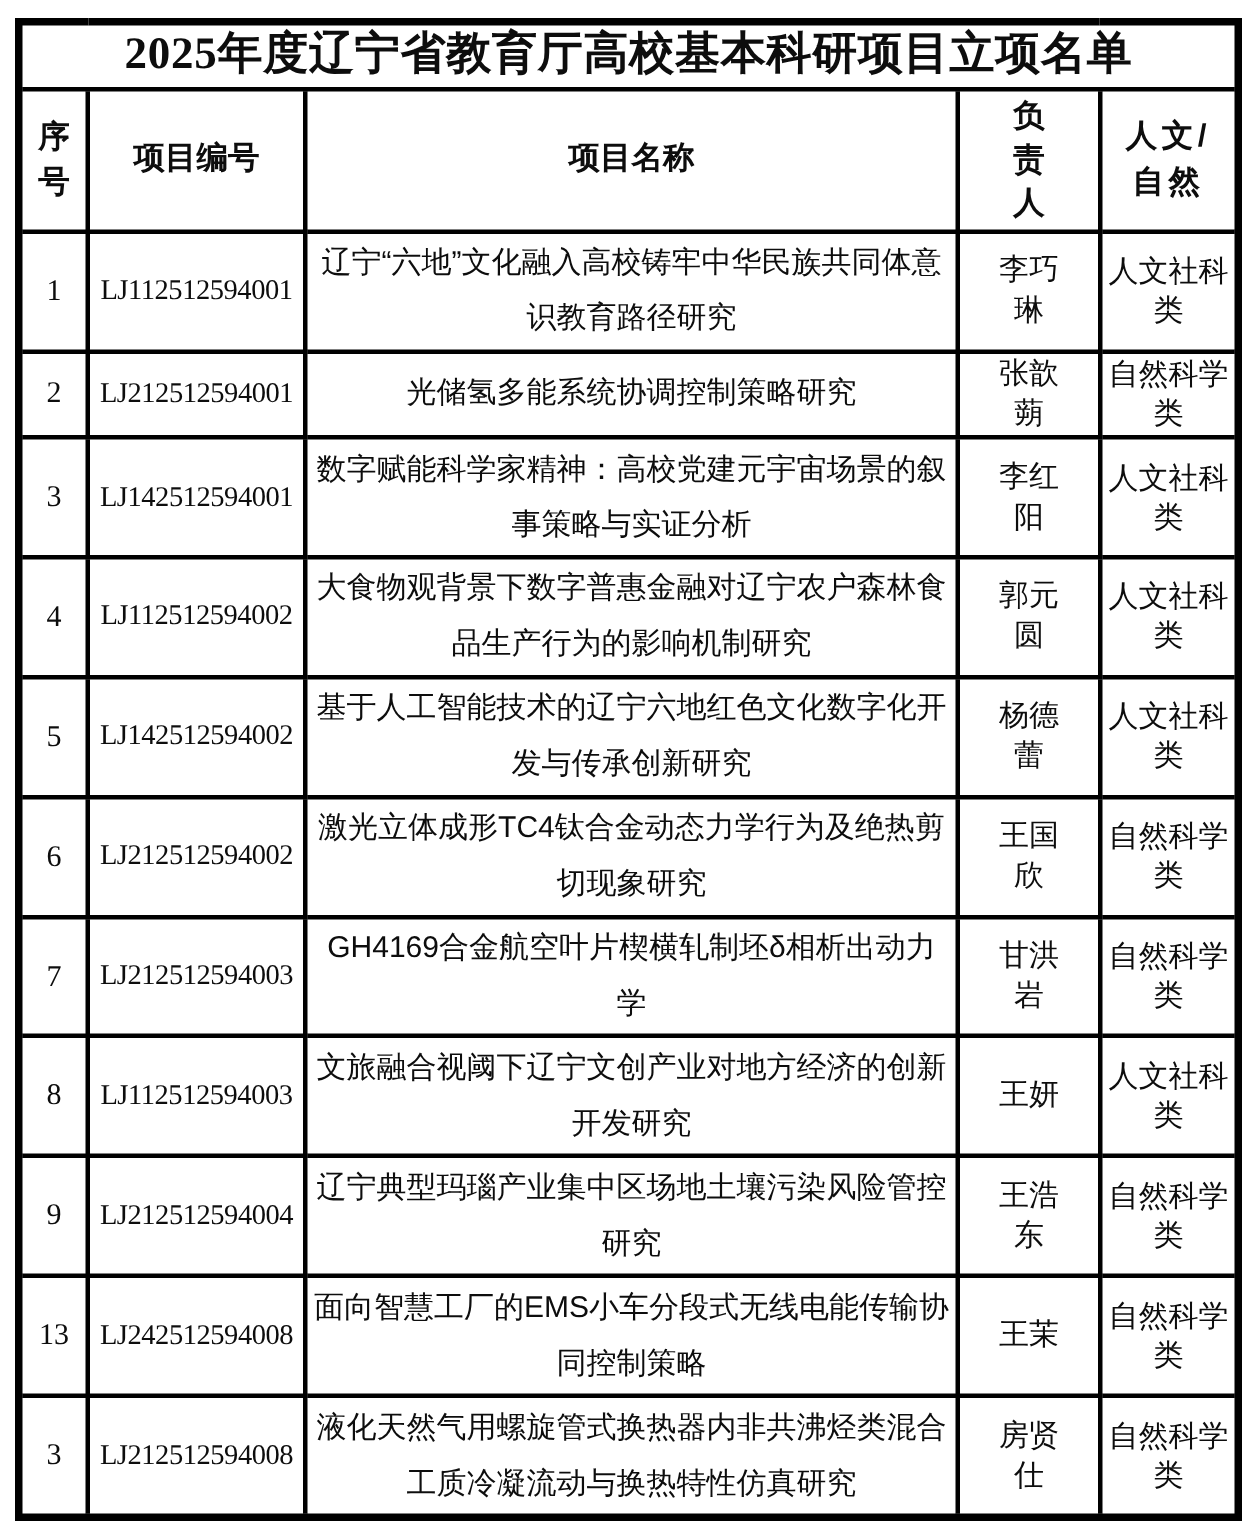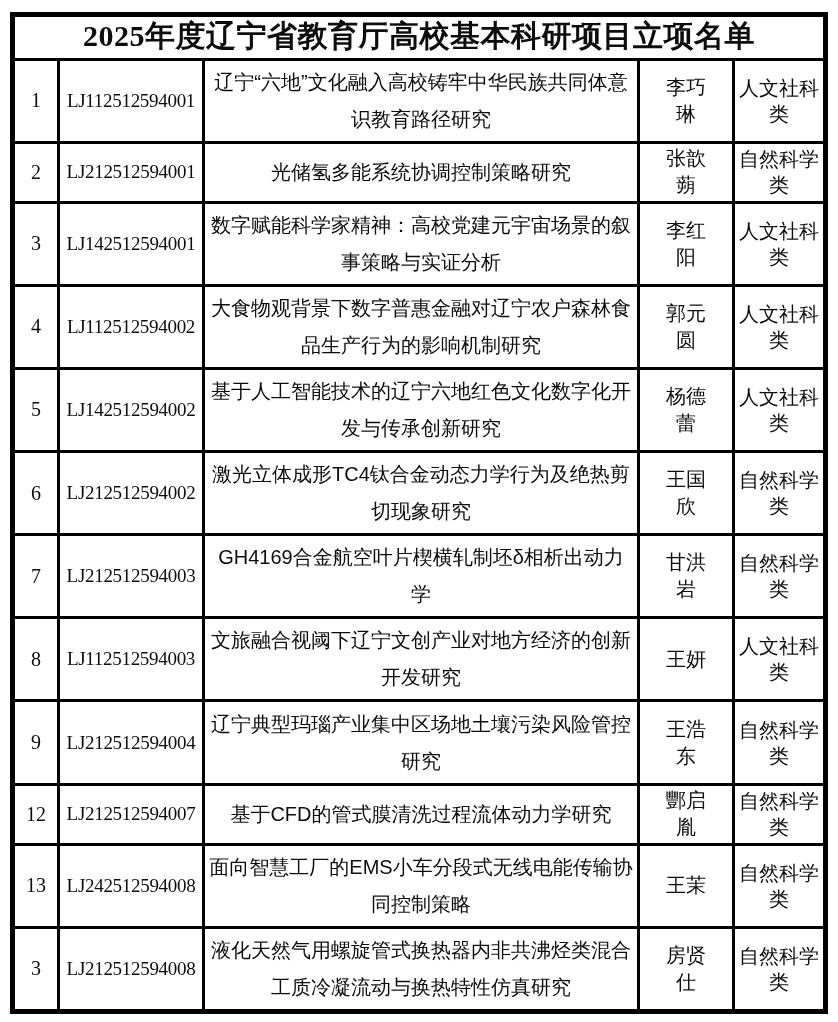--- a/index.html
+++ b/index.html
@@ -115,20 +115,37 @@
       <col class="c-idx">
       <col class="c-code">
       <col class="c-name">
       <col class="c-leader">
       <col class="c-cat">
     </colgroup>
     <thead>
       <tr class="title-row">
         <th colspan="5">2025年度辽宁省教育厅高校基本科研项目立项名单</th>
       </tr>
+      <tr class="header-row">
+        <th>
+          <span class="v-wrap">序号</span>
+        </th>
+        <th>
+          <span>项目编号</span>
+        </th>
+        <th>
+          <span>项目名称</span>
+        </th>
+        <th>
+          <span class="v-wrap">负责人</span>
+        </th>
+        <th>
+          <span class="hw-wrap">人文/自然</span>
+        </th>
+      </tr>
     </thead>
     <tbody>
         <tr>
           <td class="idx">1</td>
           <td class="code">LJ112512594001</td>
           <td class="name">辽宁“六地”文化融入高校铸牢中华民族共同体意识教育路径研究</td>
           <td class="leader"><span class="wrap">李巧琳</span></td>
           <td class="cat"><span class="wrap">人文社科类</span></td>
         </tr>
         <tr>
@@ -178,27 +195,20 @@
           <td class="code">LJ112512594003</td>
           <td class="name">文旅融合视阈下辽宁文创产业对地方经济的创新开发研究</td>
           <td class="leader"><span class="wrap">王妍</span></td>
           <td class="cat"><span class="wrap">人文社科类</span></td>
         </tr>
         <tr>
           <td class="idx">9</td>
           <td class="code">LJ212512594004</td>
           <td class="name">辽宁典型玛瑙产业集中区场地土壤污染风险管控研究</td>
           <td class="leader"><span class="wrap">王浩东</span></td>
-          <td class="cat"><span class="wrap">自然科学类</span></td>
-        </tr>
-        <tr>
-          <td class="idx">12</td>
-          <td class="code">LJ212512594007</td>
-          <td class="name">基于CFD的管式膜清洗过程流体动力学研究</td>
-          <td class="leader"><span class="wrap">酆启胤</span></td>
           <td class="cat"><span class="wrap">自然科学类</span></td>
         </tr>
         <tr>
           <td class="idx">13</td>
           <td class="code">LJ242512594008</td>
           <td class="name">面向智慧工厂的EMS小车分段式无线电能传输协同控制策略</td>
           <td class="leader"><span class="wrap">王茉</span></td>
           <td class="cat"><span class="wrap">自然科学类</span></td>
         </tr>
         <tr>

